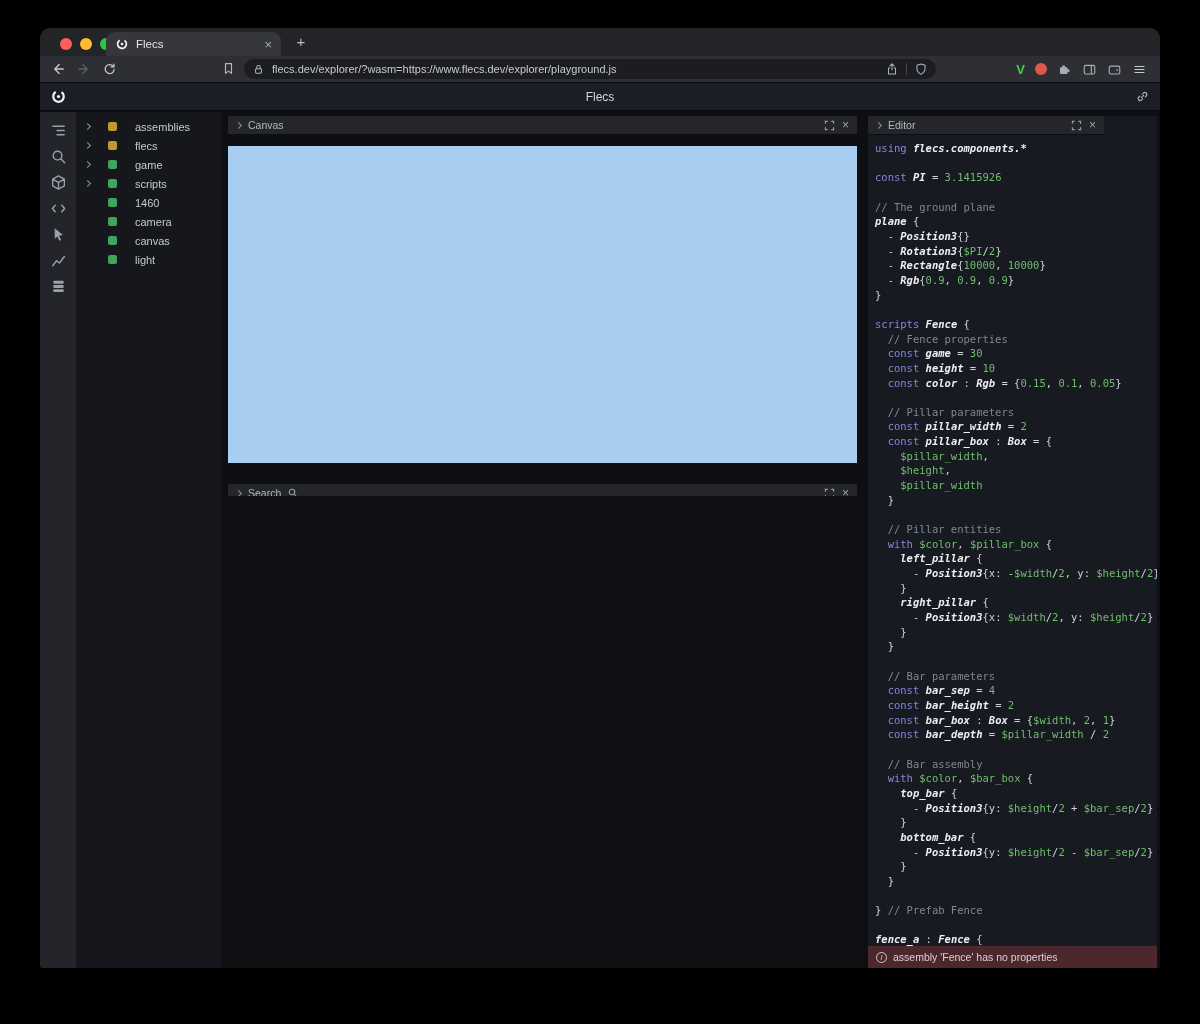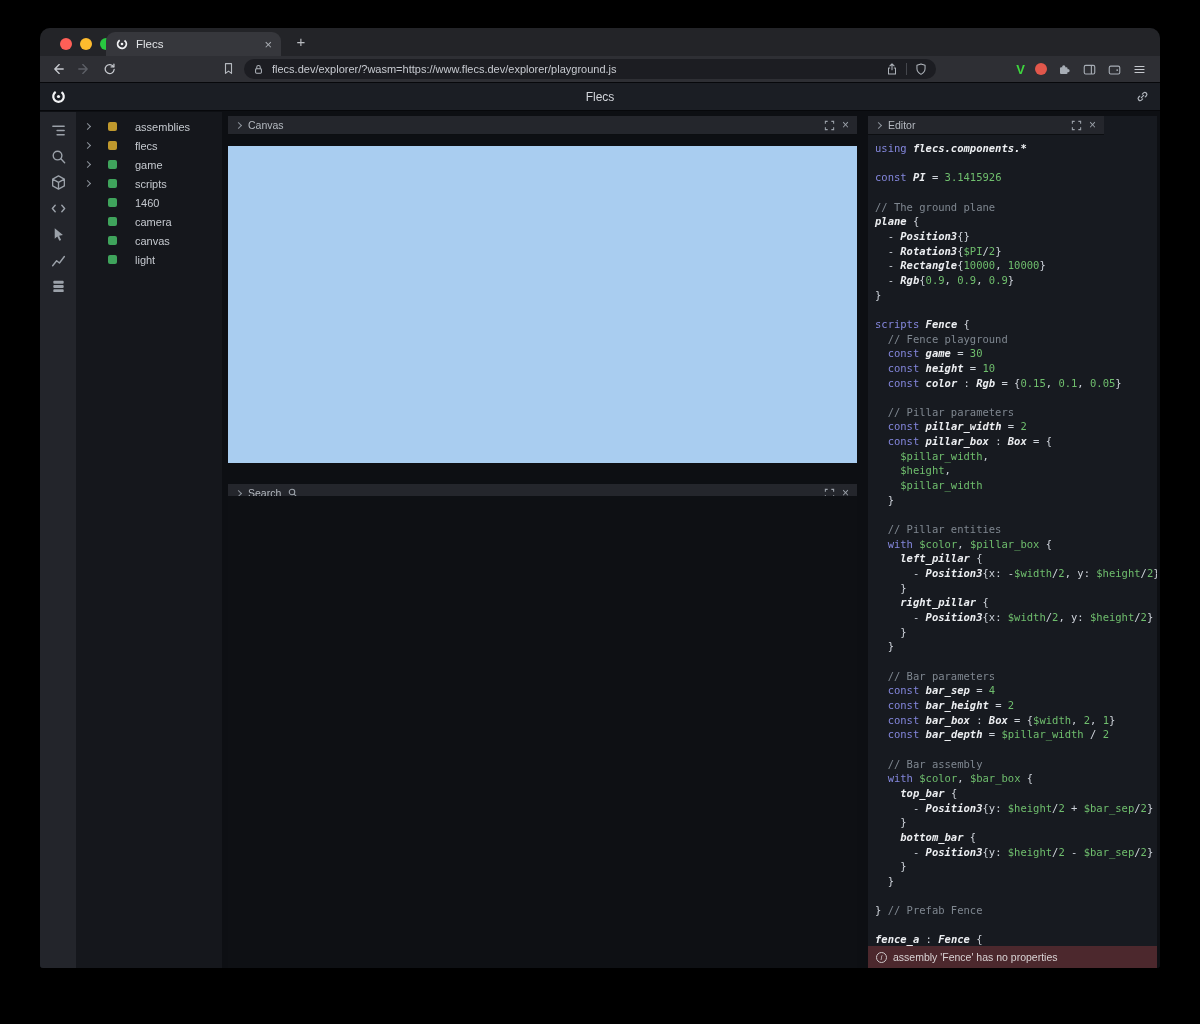--- a/index.html
+++ b/index.html
@@ -360,21 +360,21 @@
             <div class="code-line">&nbsp;</div>
             <div class="code-line"><span class="tok-c">// The ground plane</span></div>
             <div class="code-line"><span class="tok-b">plane</span><span class="tok-p"> {</span></div>
             <div class="code-line"><span class="tok-p">  - </span><span class="tok-b">Position3</span><span class="tok-p">{}</span></div>
             <div class="code-line"><span class="tok-p">  - </span><span class="tok-b">Rotation3</span><span class="tok-p">{</span><span class="tok-n">$PI</span><span class="tok-p">/</span><span class="tok-n">2</span><span class="tok-p">}</span></div>
             <div class="code-line"><span class="tok-p">  - </span><span class="tok-b">Rectangle</span><span class="tok-p">{</span><span class="tok-n">10000</span><span class="tok-p">, </span><span class="tok-n">10000</span><span class="tok-p">}</span></div>
             <div class="code-line"><span class="tok-p">  - </span><span class="tok-b">Rgb</span><span class="tok-p">{</span><span class="tok-n">0.9</span><span class="tok-p">, </span><span class="tok-n">0.9</span><span class="tok-p">, </span><span class="tok-n">0.9</span><span class="tok-p">}</span></div>
             <div class="code-line"><span class="tok-p">}</span></div>
             <div class="code-line">&nbsp;</div>
             <div class="code-line"><span class="tok-k">scripts</span><span class="tok-p"> </span><span class="tok-b">Fence</span><span class="tok-p"> {</span></div>
-            <div class="code-line"><span class="tok-c">  // Fence playground</span></div>
+            <div class="code-line"><span class="tok-c">  // Fence properties</span></div>
             <div class="code-line"><span class="tok-p">  </span><span class="tok-k">const</span><span class="tok-p"> </span><span class="tok-b">game</span><span class="tok-p"> = </span><span class="tok-n">30</span></div>
             <div class="code-line"><span class="tok-p">  </span><span class="tok-k">const</span><span class="tok-p"> </span><span class="tok-b">height</span><span class="tok-p"> = </span><span class="tok-n">10</span></div>
             <div class="code-line"><span class="tok-p">  </span><span class="tok-k">const</span><span class="tok-p"> </span><span class="tok-b">color</span><span class="tok-p"> : </span><span class="tok-b">Rgb</span><span class="tok-p"> = {</span><span class="tok-n">0.15</span><span class="tok-p">, </span><span class="tok-n">0.1</span><span class="tok-p">, </span><span class="tok-n">0.05</span><span class="tok-p">}</span></div>
             <div class="code-line">&nbsp;</div>
             <div class="code-line"><span class="tok-c">  // Pillar parameters</span></div>
             <div class="code-line"><span class="tok-p">  </span><span class="tok-k">const</span><span class="tok-p"> </span><span class="tok-b">pillar_width</span><span class="tok-p"> = </span><span class="tok-n">2</span></div>
             <div class="code-line"><span class="tok-p">  </span><span class="tok-k">const</span><span class="tok-p"> </span><span class="tok-b">pillar_box</span><span class="tok-p"> : </span><span class="tok-b">Box</span><span class="tok-p"> = {</span></div>
             <div class="code-line"><span class="tok-p">    </span><span class="tok-n">$pillar_width</span><span class="tok-p">,</span></div>
             <div class="code-line"><span class="tok-p">    </span><span class="tok-n">$height</span><span class="tok-p">,</span></div>
             <div class="code-line"><span class="tok-p">    </span><span class="tok-n">$pillar_width</span></div>

